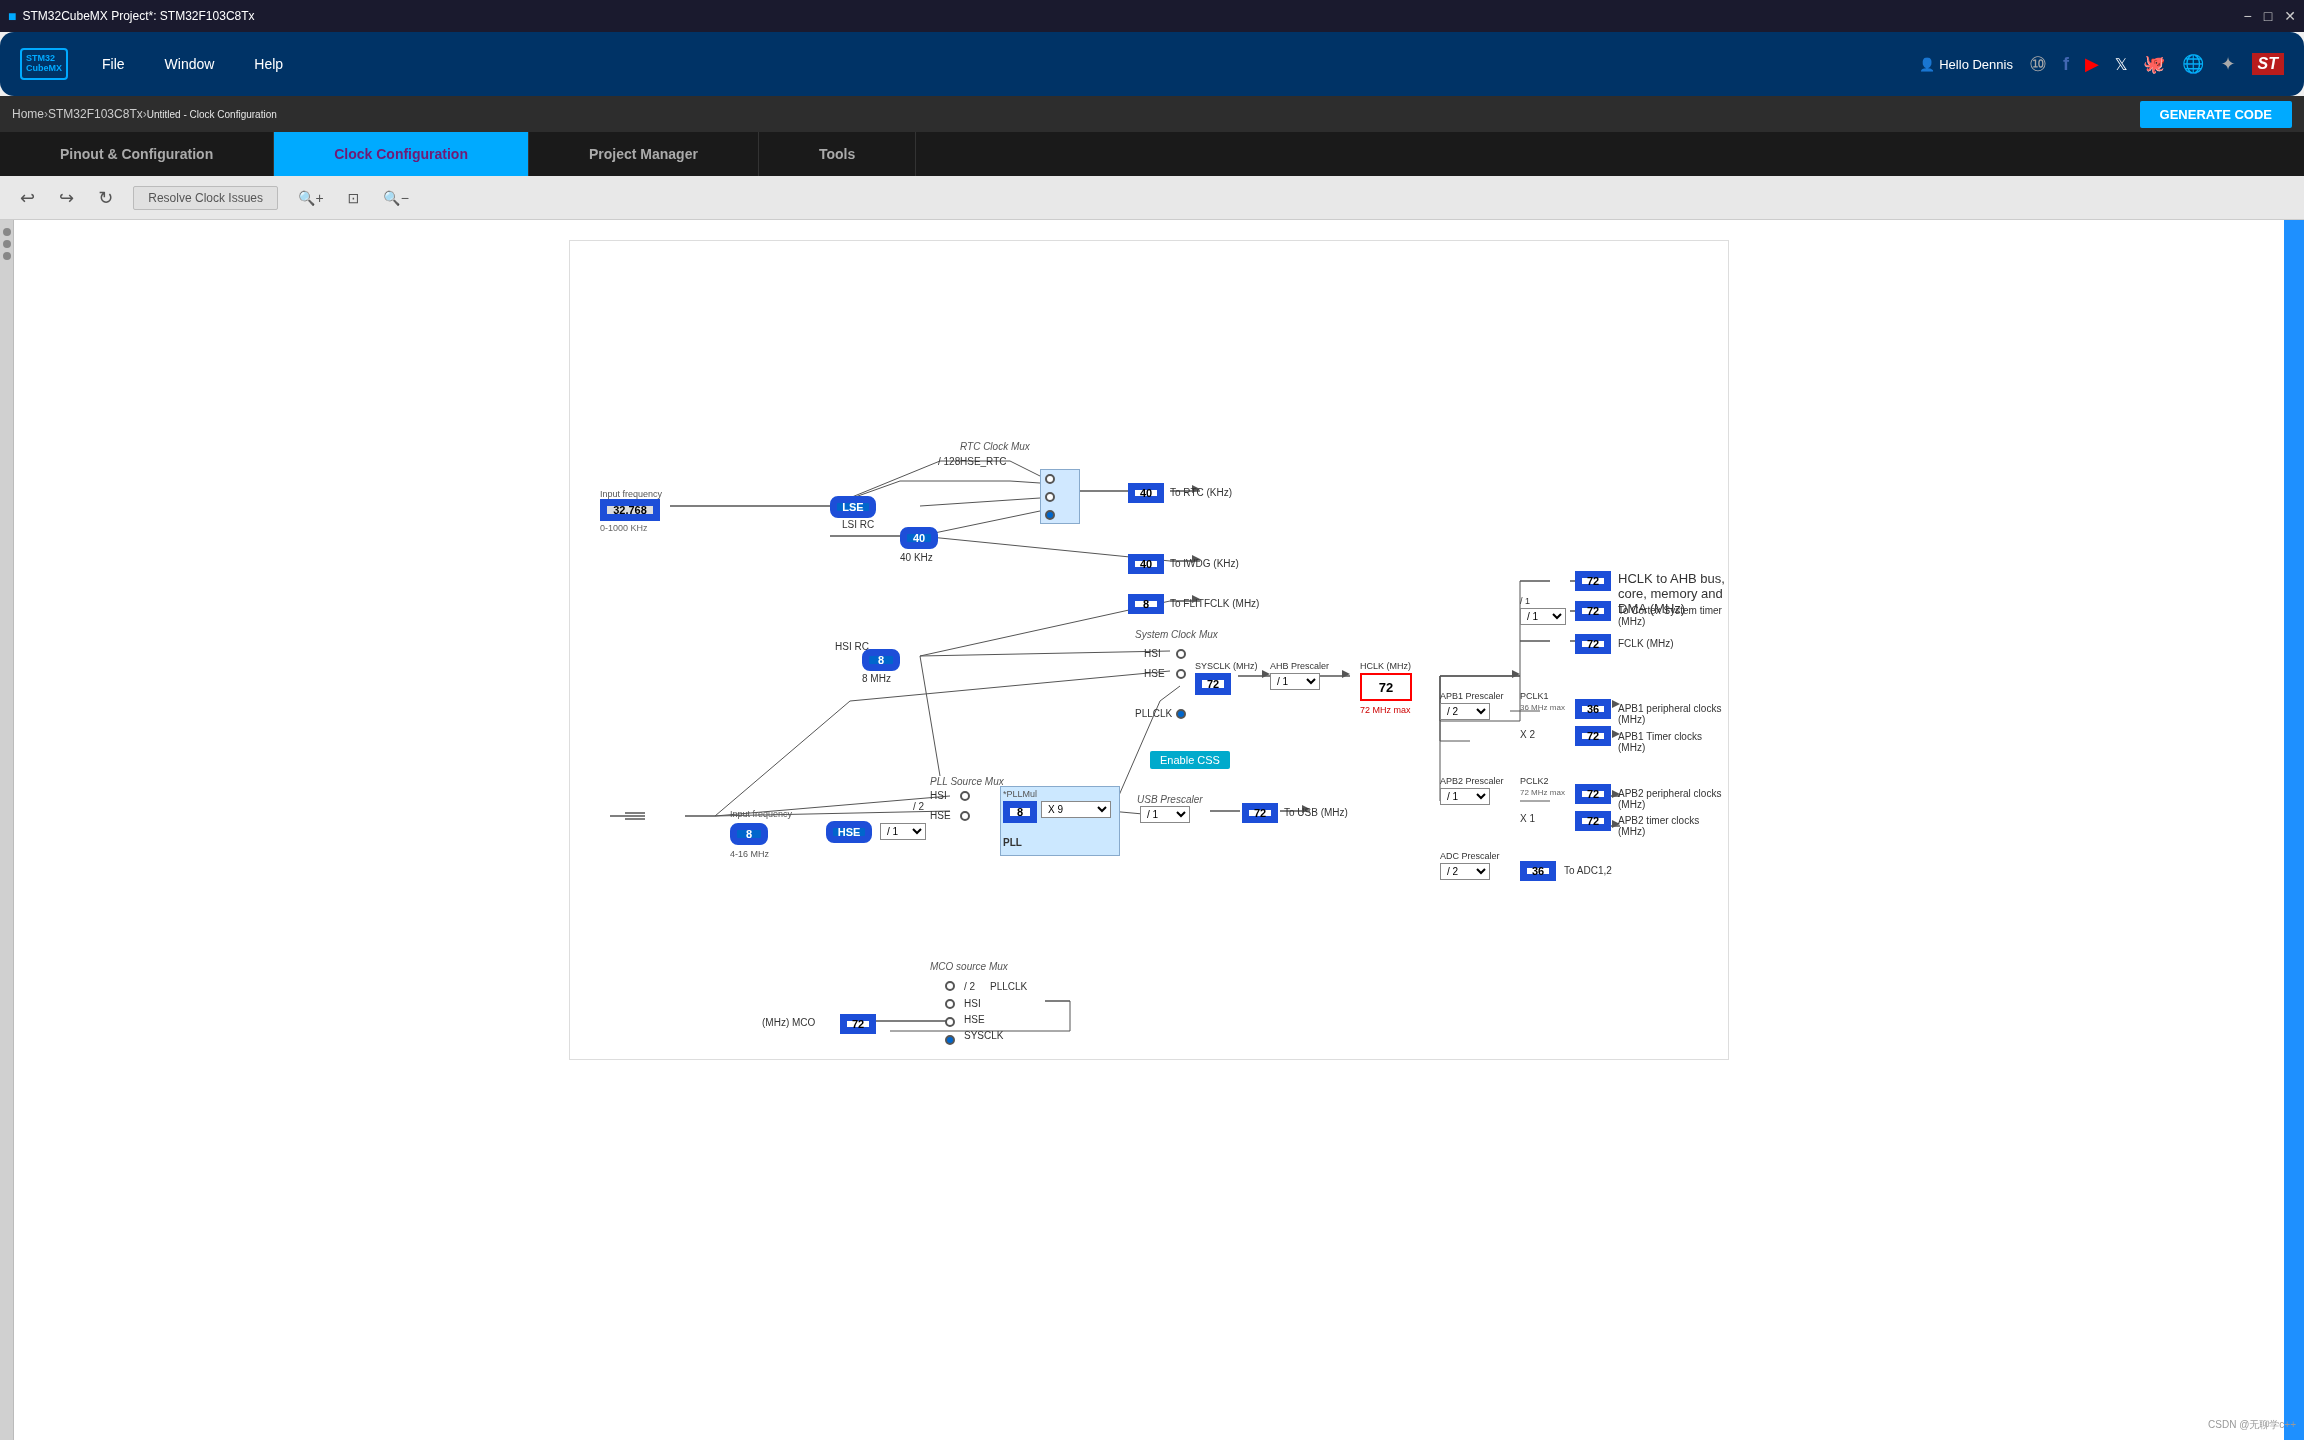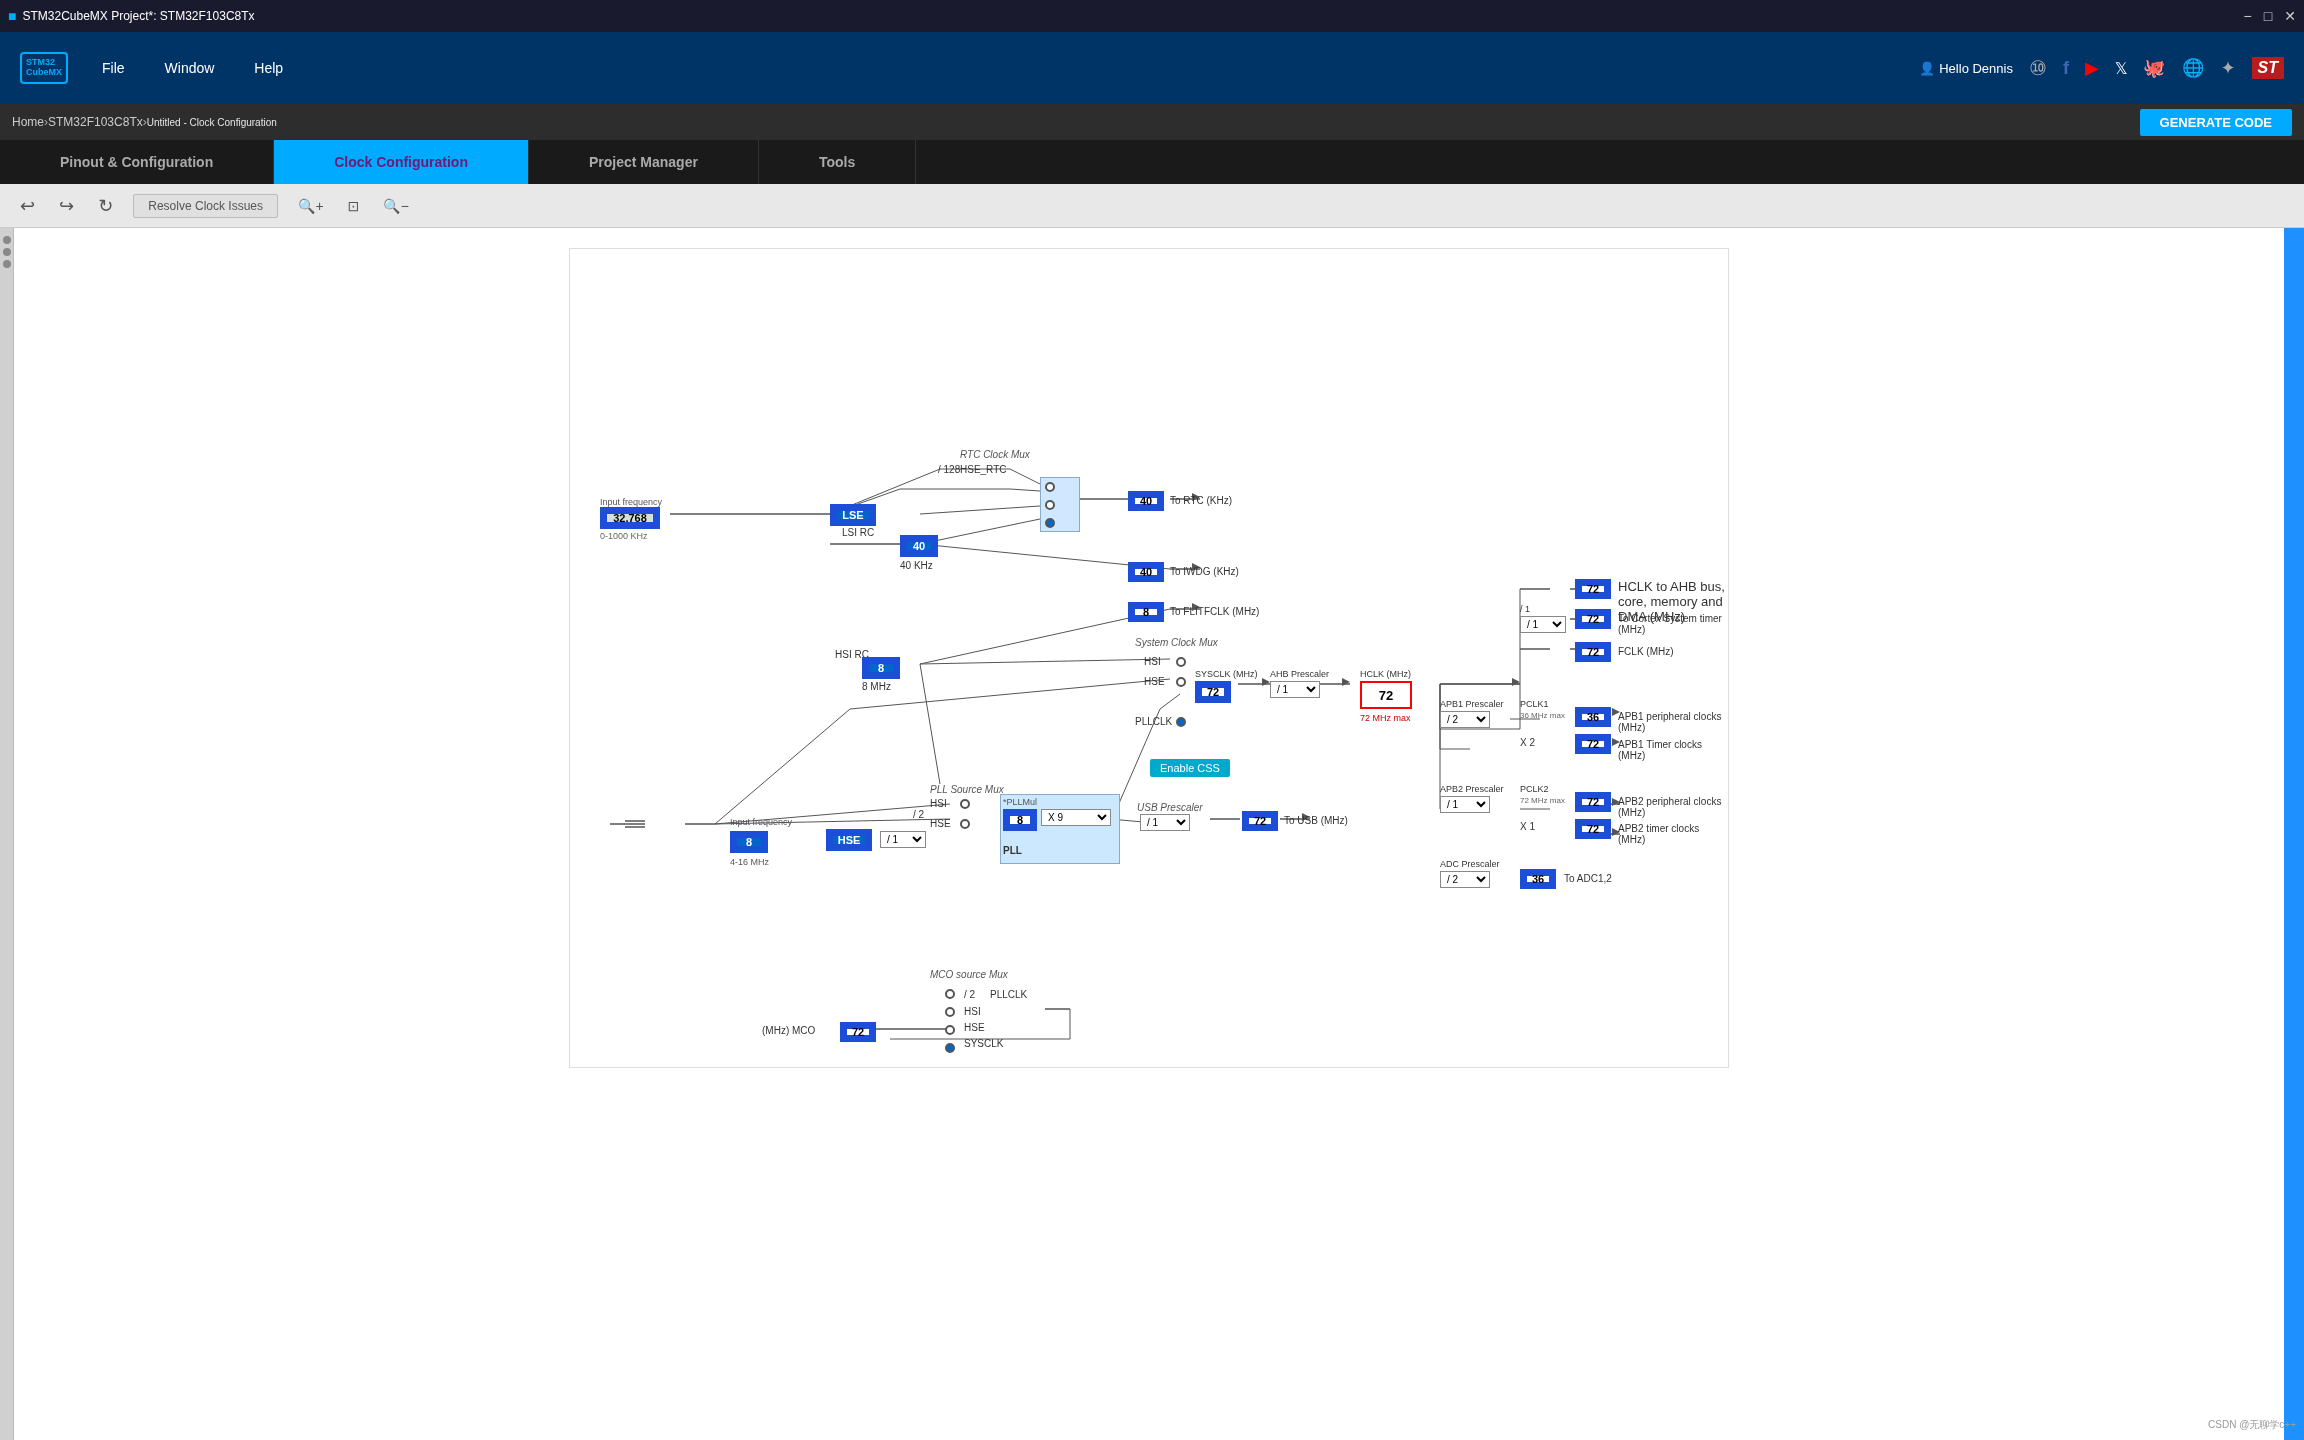--- a/index.html
+++ b/index.html
@@ -15,25 +15,26 @@
       padding: 0 8px;
       justify-content: space-between;
     }
     .title-bar-left { display: flex; align-items: center; gap: 6px; font-size: 12px; }
     .title-bar-right { display: flex; gap: 12px; }
     .title-bar-btn { color: #ccc; cursor: pointer; font-size: 14px; }
 
     
     .menu-bar {
       background: #003366;
-      height: 72px;
+      height: 64px;
       display: flex;
       align-items: center;
       padding: 0 20px;
       justify-content: space-between;
+      border-radius: 14px;
     }
     .menu-left { display: flex; align-items: center; gap: 4px; }
     .logo-area { display: flex; align-items: center; margin-right: 30px; }
     .logo-box { background: #003366; border: 2px solid #00aaff; padding: 4px; border-radius: 4px; }
     .logo-text { color: #00aaff; font-size: 10px; font-weight: bold; line-height: 1.1; }
     .menu-items { display: flex; gap: 40px; }
     .menu-item { color: #fff; font-size: 14px; cursor: pointer; }
     .menu-right { display: flex; align-items: center; gap: 16px; }
     .social-icon { color: #aaa; font-size: 16px; cursor: pointer; }
     .user-btn { color: #fff; font-size: 13px; }
@@ -160,21 +161,21 @@
     .clk-box {
       position: absolute;
       border: 7px solid #1d4ed8;
       background: #fff;
       display: flex;
       align-items: center;
       justify-content: center;
       font-size: 11px;
       font-weight: bold;
     }
-    .clk-box.blue-dark { background: #0066cc; color: #fff; }
+    .clk-box.blue-dark { background: #0066cc; color: #fff; border-radius: 8px; }
     .clk-box.red-border { border: 2px solid red; }
 
     .clk-label {
       position: absolute;
       font-size: 10px;
       color: #333;
     }
 
     .clk-select {
       position: absolute;

